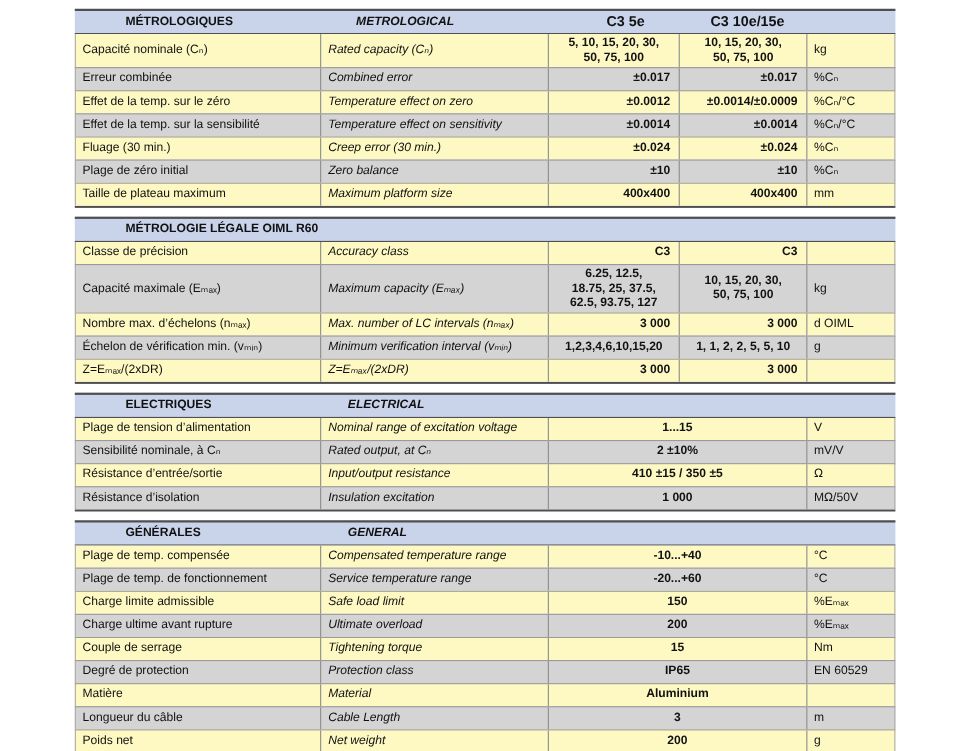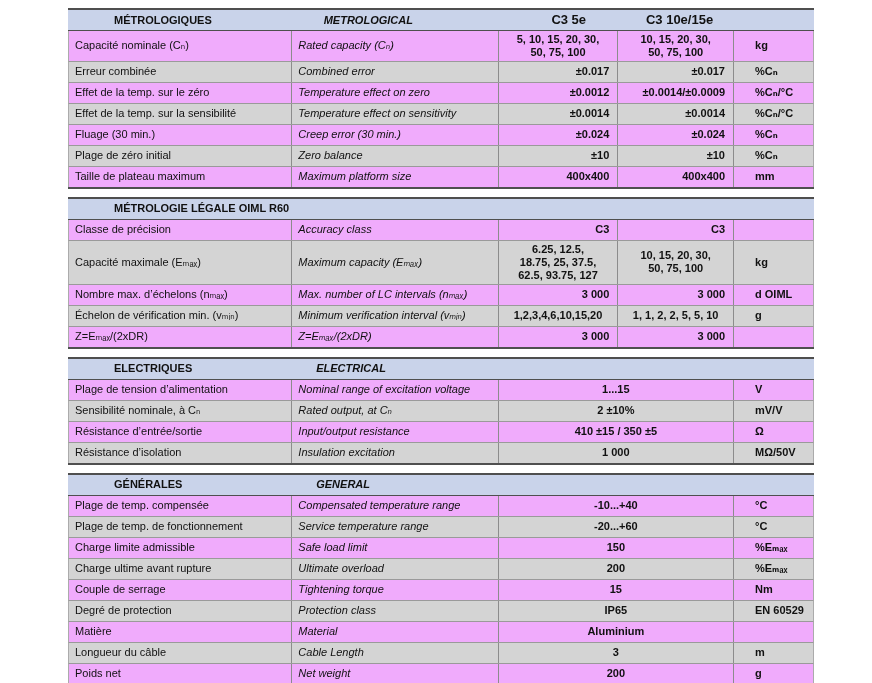--- a/index.html
+++ b/index.html
@@ -25,31 +25,31 @@
   .band{
     background:#c9d3ea;border-top:2px solid #4f4f4f;border-bottom:1px solid #4f4f4f;
     min-height:20px;
     padding-left:40px;
   }
   .band .c-fr{font-weight:bold;}
   .band .c-en{font-weight:bold;font-style:italic;}
   .band .model{font-weight:bold;font-size:13px;justify-content:center;text-align:center;padding:1px 2px;}
   
   .row.data{
-    min-height:20px;background:#f0abfc;
+    min-height:20px;background:#fef9c3;
     border-top:1px solid #9a9a9a;
     border-left:1px solid #ababab;border-right:1px solid #ababab;
   }
   .band + .row.data{border-top:none;}
   .row.data.gray{background:#d4d4d4;}
   .row.data .cell + .cell{border-left:1px solid #8c8c8c;}
   .val{font-weight:bold;white-space:pre-line;}
   .val.right{justify-content:flex-end;text-align:right;padding-right:8px;}
   .val.center{justify-content:center;text-align:center;}
-  .unit{padding-left:21px;font-weight:bold;}
+  .unit{padding-left:6px;}
 </style>
 </head>
 <body>
 
 <div class="table-wrap">
     <div class="section">
       <div class="row band">
         <div class="cell c-fr">MÉTROLOGIQUES</div>
         <div class="cell c-en">METROLOGICAL</div>
         <div class="cell c-v1 model">C3 5e</div>

